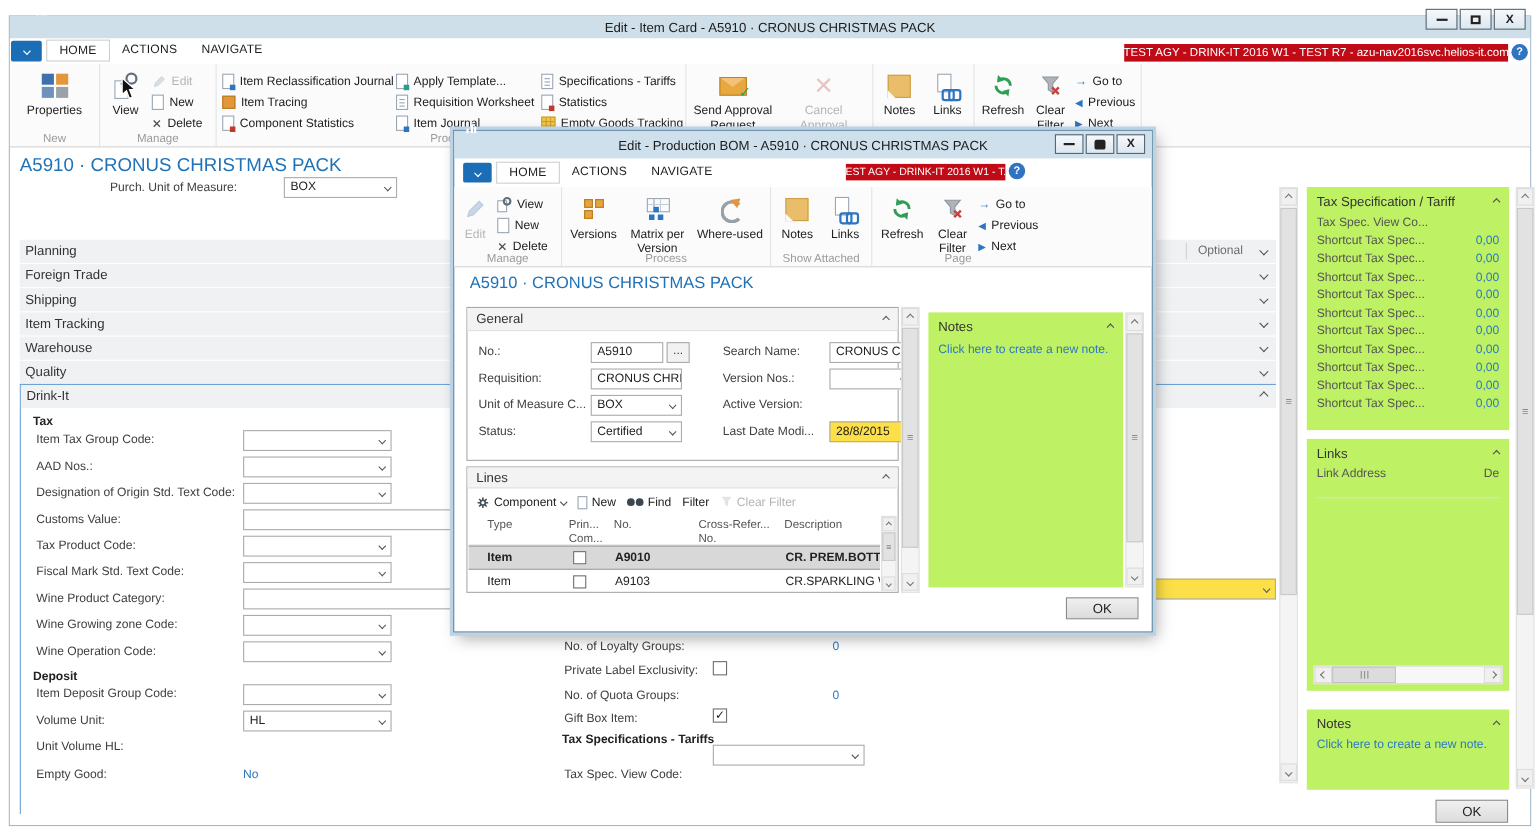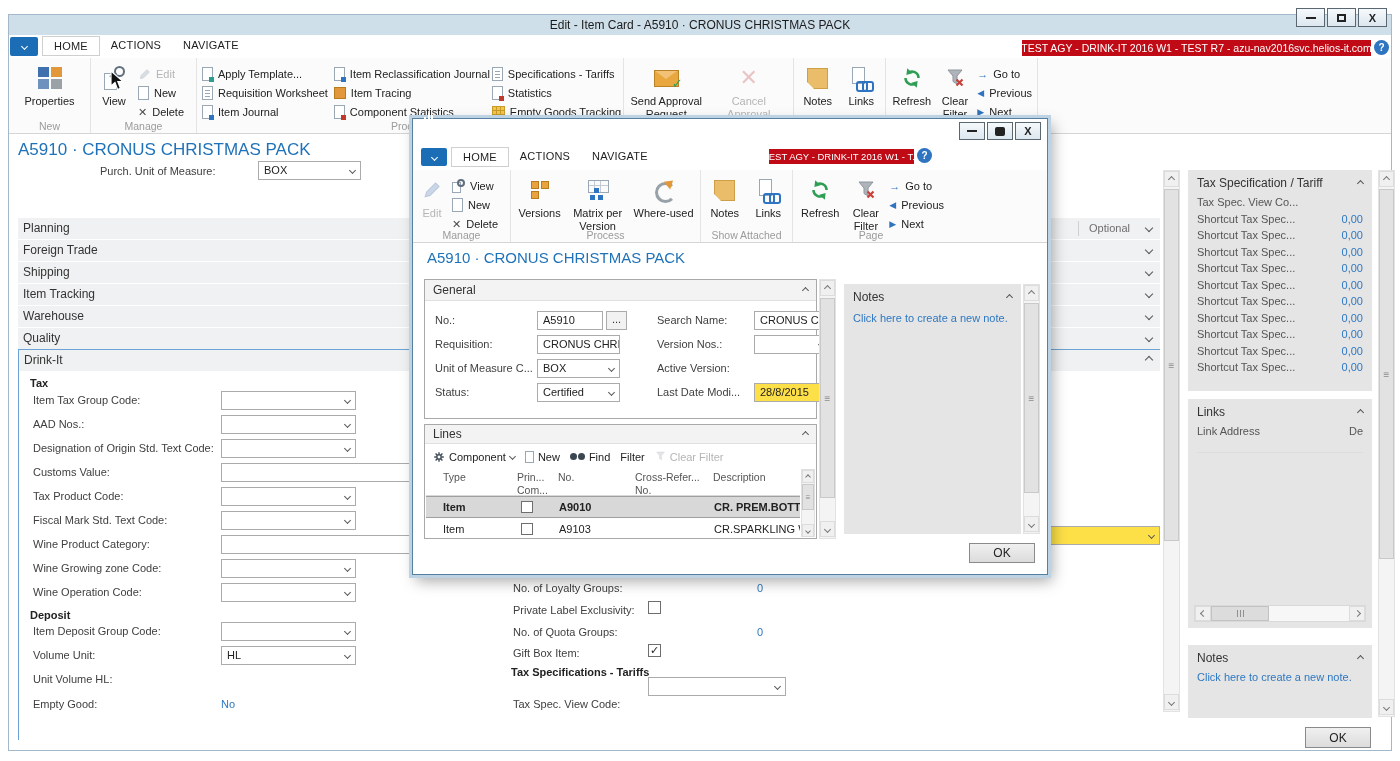--- a/index.html
+++ b/index.html
@@ -94,21 +94,21 @@
   .opt{position:absolute;right:30px;top:3px;color:#6e6e6e;font-size:11px;border-left:1px solid #d0d0d0;padding-left:10px;height:15px;line-height:15px}
   .drinkit{position:absolute;left:18px;top:349px;width:1142px;height:391px;border-top:1px solid #6da2d4;border-left:1px solid #6da2d4;background:#fff}
   .dhead{position:absolute;left:0;top:0;right:0;height:21px;background:#f0f1f2}
   .cb{width:13px;height:13px;border:1px solid #6e6e6e;background:#fff;display:flex;align-items:center;justify-content:center;font-size:11px;color:#222;font-weight:bold}
   
   .vsb{position:absolute;width:17px;background:#f4f4f4;border:1px solid #e2e2e2}
   .sbtn{position:absolute;left:0;width:15px;height:16px;background:#f0f0f0;border:1px solid #dcdcdc;display:flex;align-items:center;justify-content:center}
   .sbtn .cv{width:5px;height:5px;border-color:#777}
   .sthumb{position:absolute;left:0;width:15px;background:#e2e2e2;border:1px solid #c9c9c9;display:flex;align-items:center;justify-content:center;color:#8a8a8a;font-size:10px}
   
-  .panel{position:absolute;background:#e5e5e5}
+  .panel{position:absolute;background:#bef264}
   .phead{display:flex;justify-content:space-between;align-items:center;padding:6px 9px 4px 9px;font-size:12px;color:#333}
   .phead .cv{border-color:#555}
   .trow{display:flex;justify-content:space-between;padding:0 9px;height:16.5px;line-height:16.5px;font-size:11px;color:#555}
   .trow b{font-weight:normal;color:#2e78c2}
   .btn{background:linear-gradient(#f0f0f0,#dcdcdc);border:1px solid #8a8a8a;font-size:12px;color:#222;display:flex;align-items:center;justify-content:center}
   .hsb{position:absolute;height:17px;background:#f7f7f7;border:1px solid #d9d9d9}
   .hbtn{position:absolute;top:0;width:16px;height:15px;background:#f0f0f0;border:1px solid #dcdcdc;display:flex;align-items:center;justify-content:center}
   .hbtn .cv{width:5px;height:5px;border-color:#777}
   .hthumb{position:absolute;top:0;height:15px;background:#dcdcdc;border:1px solid #c2c2c2;display:flex;align-items:center;justify-content:center;gap:2px}
   .hthumb i{width:1px;height:7px;background:#909090}
@@ -207,46 +207,46 @@
           <span>New</span>
         </div>
         <div class="sb2">
           <i class="icx" style="color:#4a4a4a">✕</i>
           <span>Delete</span>
         </div>
       </div>
       <span class="glabel">Manage</span>
     </div>
     <div class="rgroup" style="width:427px">
+      <div class="scol" style="width:152px">
+        <div class="sb2">
+            <span class="ic-page a-blue"></span>
+            <span>Item Reclassification Journal</span>
+          </div>
+        <div class="sb2">
+            <span class="ic-cube"></span>
+            <span>Item Tracing</span>
+          </div>
+        <div class="sb2">
+            <span class="ic-page a-red"></span>
+            <span>Component Statistics</span>
+          </div>
+      </div>
       <div class="scol" style="width:128px">
         <div class="sb2">
             <span class="ic-page a-teal"></span>
             <span>Apply Template...</span>
           </div>
         <div class="sb2">
             <span class="ic-page a-lines"></span>
             <span>Requisition Worksheet</span>
           </div>
         <div class="sb2">
             <span class="ic-page a-blue"></span>
             <span>Item Journal</span>
-          </div>
-      </div>
-      <div class="scol" style="width:152px">
-        <div class="sb2">
-            <span class="ic-page a-blue"></span>
-            <span>Item Reclassification Journal</span>
-          </div>
-        <div class="sb2">
-            <span class="ic-cube"></span>
-            <span>Item Tracing</span>
-          </div>
-        <div class="sb2">
-            <span class="ic-page a-red"></span>
-            <span>Component Statistics</span>
           </div>
       </div>
       <div class="scol" style="width:130px">
         <div class="sb2">
             <span class="ic-page a-lines"></span>
             <span>Specifications - Tariffs</span>
           </div>
         <div class="sb2">
             <span class="ic-page a-red"></span>
             <span>Statistics</span>
@@ -577,20 +577,23 @@
       </div>
   </div>
 
   
   <div class="btn abs" style="left:1305px;top:727px;width:66px;height:21px">
     <span>OK</span>
   </div>
 
   
   <div class="modal">
+    <div class="mtitle">
+      <span>Edit - Production BOM - A5910 · CRONUS CHRISTMAS PACK</span>
+    </div>
     <span class="abs navicon" style="left:8px;top:5px;width:14px;height:14px"><i></i><i></i><i></i></span>
     <div class="winbtns" style="right:6px;top:3px;position:absolute">
       <div class="wbtn" style="width:26px;height:18px">
           <span class="bar"></span>
         </div>
       <div class="wbtn" style="width:26px;height:18px">
           <span class="sqf"></span>
         </div>
       <div class="wbtn" style="width:26px;height:18px">
           <span>X</span>

